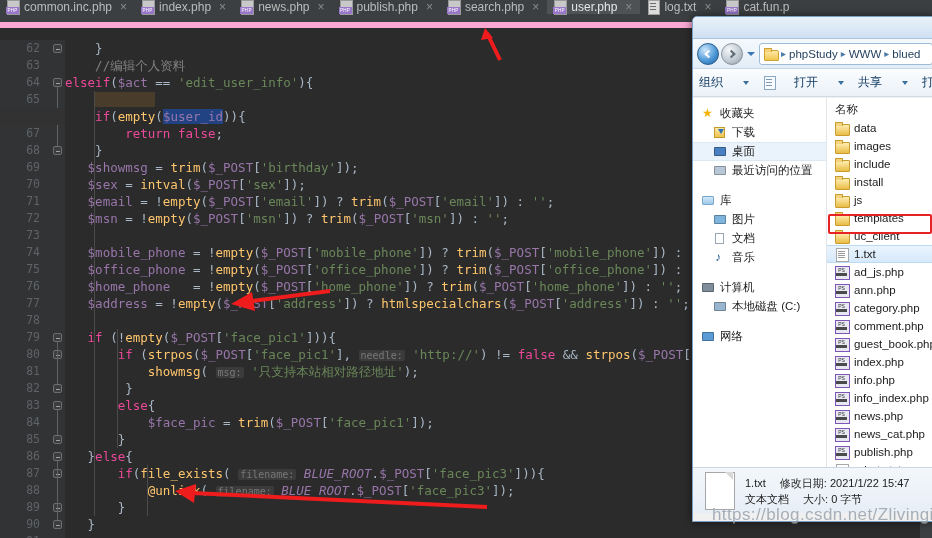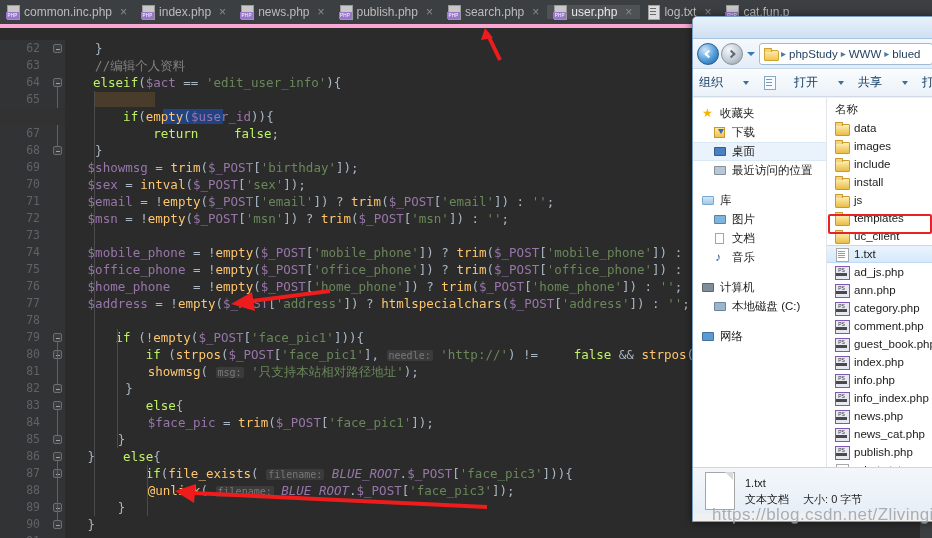--- a/index.html
+++ b/index.html
@@ -13,22 +13,22 @@
   #root { position: relative; width: 932px; height: 538px; overflow: hidden; }
 
   
   .ide {
     position: absolute; left: 0; top: 0; width: 932px; height: 538px;
     background: #2b2b2b;
   }
   .tabbar {
     position: absolute; left: 0; top: 0; width: 932px; height: 28px;
     background: #3c3f41;
-    display: flex; align-items: center;
-    border-bottom: 4px solid #f9a8d4;
+    display: flex; align-items: flex-start;
+    border-bottom: 6px solid #f9a8d4;
     overflow: hidden;
   }
   .tab {
     display: flex; align-items: center; gap: 5px;
     padding: 0 7px 0 6px;
     font-size: 12px; color: #bbbbbb;
     white-space: nowrap;
     border-right: 1px solid transparent;
     position: relative;
   }
@@ -94,21 +94,21 @@
     white-space: pre;
   }
   .hl-row {
     position: absolute; left: 0; width: 932px; height: 17px;
     background: #323232;
   }
   .indentguide {
     position: absolute; width: 1px; background: #4b4b4b;
   }
   
-  .kw   { color: #bef264; margin-left: 28px; }
+  .kw   { color: #ec4899; }
   .var  { color: #9876aa; }
   .str  { color: #6a8759; }
   .cmt  { color: #808080; }
   .fn   { color: #ffc66d; }
   .cnst { color: #9876aa; font-style: italic; }
   .hint {
     color: #787878; background: #3b3b3b;
     font-size: 10px; padding: 0 2px; border-radius: 2px;
   }
   .sel-hl { background: #214283; color: #a9b7c6; }
@@ -700,20 +700,22 @@
             </div>
           </div>
       </div>
     </div>
 
     <div class="exp-details">
       <div class="bigfile"></div>
       <div class="detailtext">
         <div class="detailrow">
           <span>1.txt</span>
+          <span><span class="lbl">修改日期:</span>
+          <span>2021/1/22 15:47</span></span>
         </div>
         <div class="detailrow">
           <span>文本文档</span>
           <span><span class="lbl">大小:</span>
           <span>0 字节</span></span>
         </div>
       </div>
     </div>
   </div>
 

